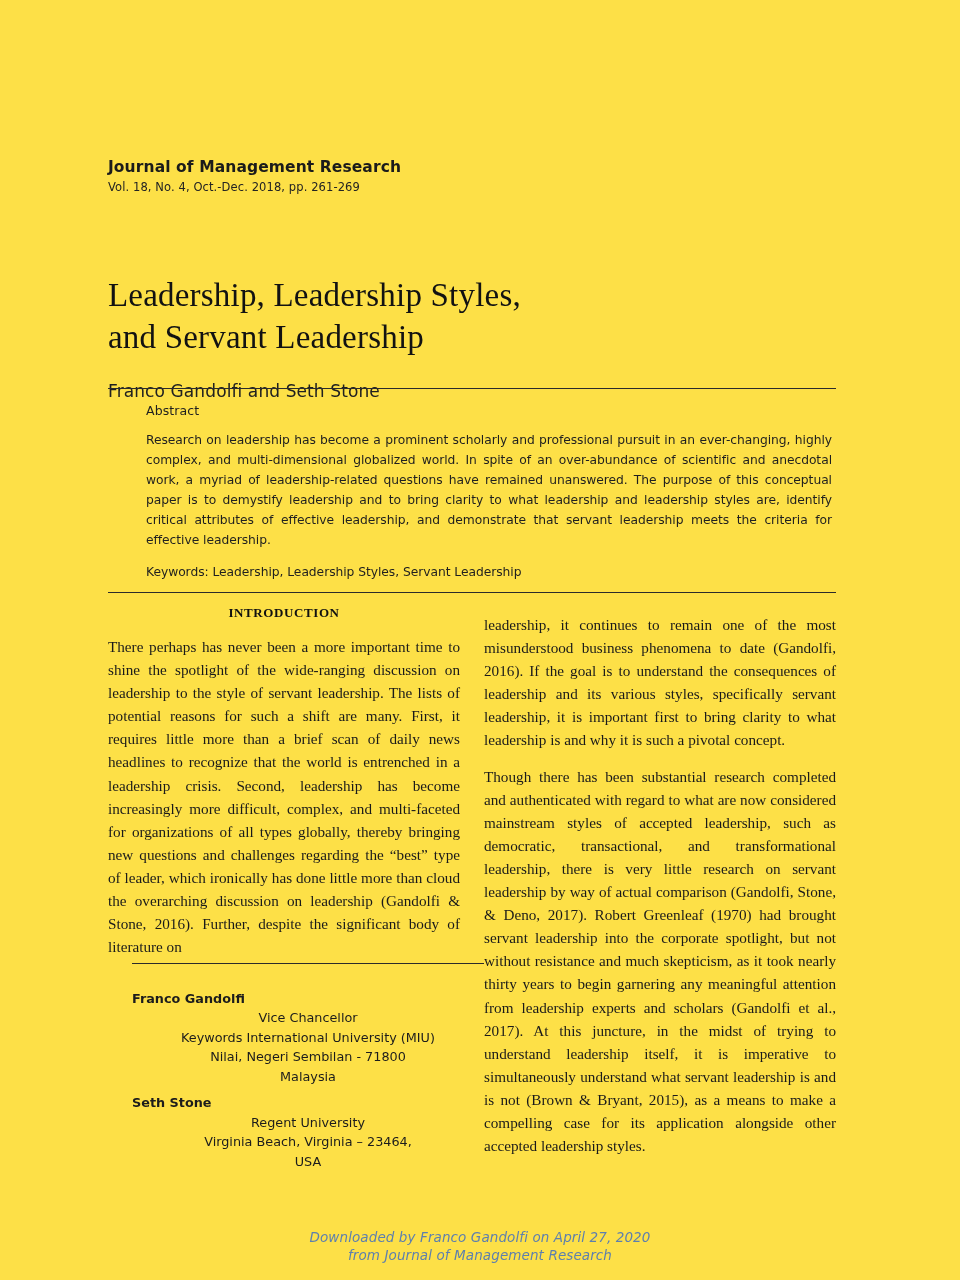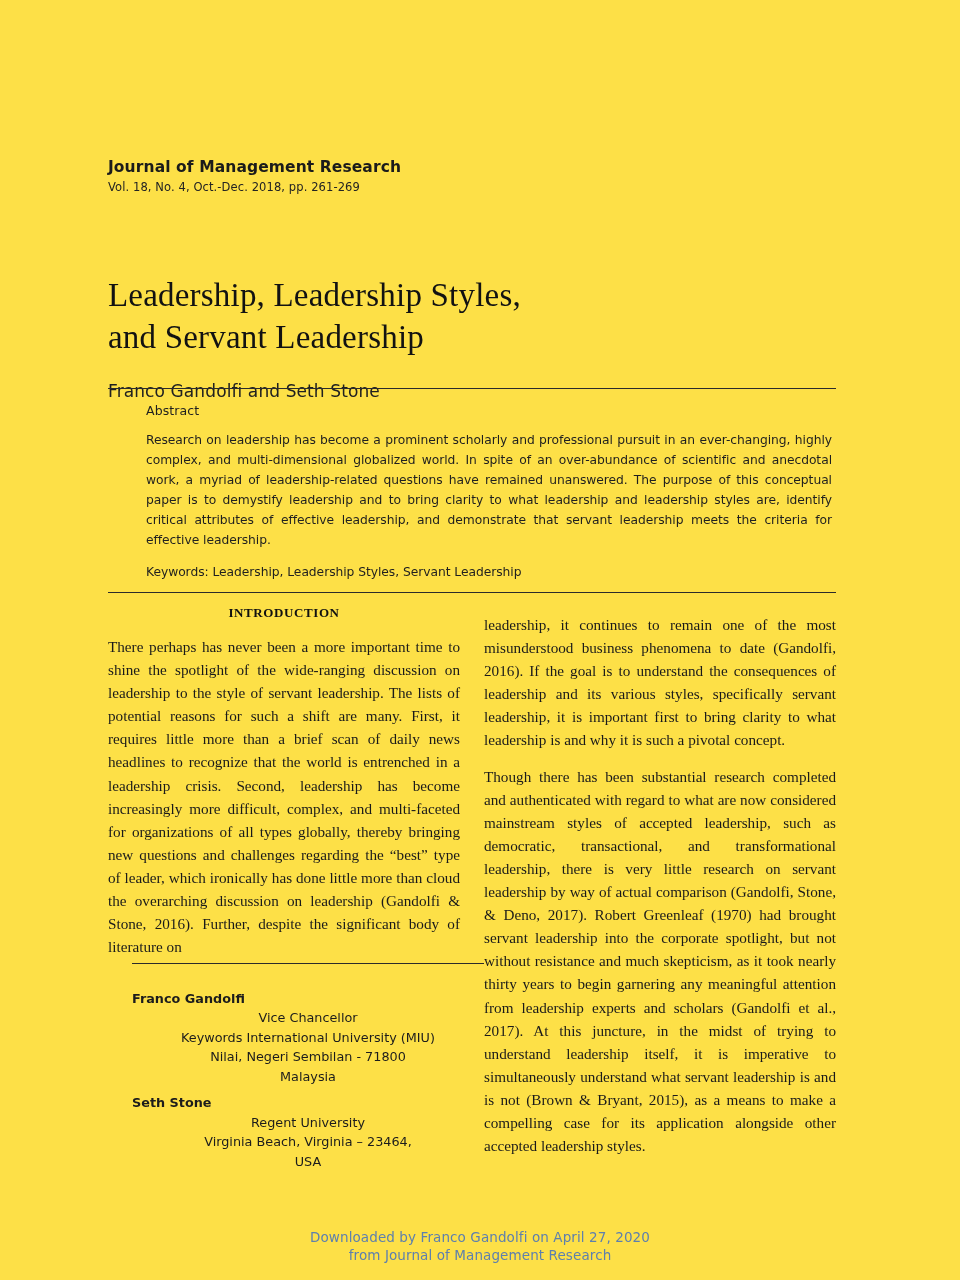--- a/index.html
+++ b/index.html
@@ -180,20 +180,21 @@
     top: 1228px;
     width: 960px;
     text-align: center;
   }
   .watermark-line {
     font-family: "DejaVu Sans", sans-serif;
     font-size: 13.5px;
     color: #5d7fae;
     line-height: 1.35;
     letter-spacing: 0.1px;
+    font-style: italic;
   }
 </style>
 </head>
 <body>
 
 <div class="page">
 
   <div class="journal-header">
     <div class="journal-title">Journal of Management Research</div>
     <div class="journal-issue">Vol. 18, No. 4, Oct.-Dec. 2018, pp. 261-269</div>

